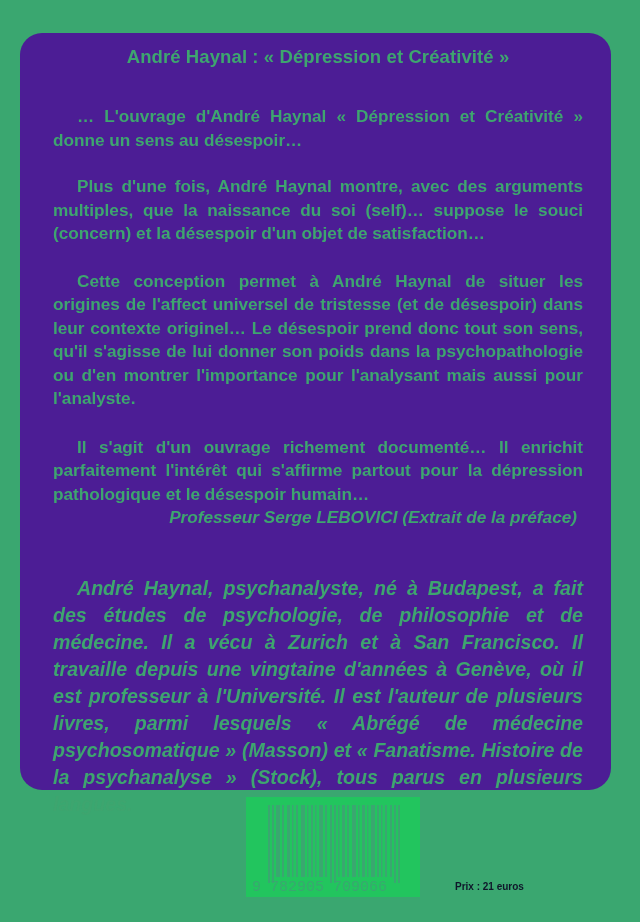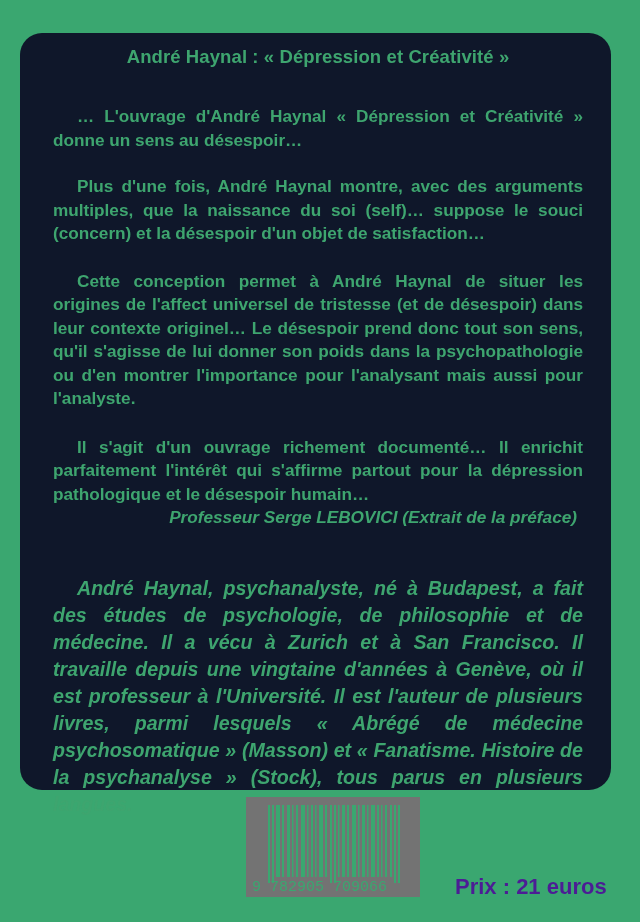--- a/index.html
+++ b/index.html
@@ -7,21 +7,21 @@
       width: 640px; height: 922px;
       background: #3aa770;
       position: relative;
       overflow: hidden;
       font-family: "Liberation Sans", sans-serif;
     }
     .panel {
       position: absolute;
       left: 20px; top: 33px;
       width: 591px; height: 757px;
-      background: #0f172a;
+      background: #4c1d95;
       border-radius: 22px;
       box-sizing: border-box;
       padding: 0 28px 0 33px;
       color: #3ea56f;
       font-weight: bold;
     }
     .title {
       text-align: center;
       font-size: 18.5px;
       margin-top: 12px;
@@ -60,30 +60,30 @@
       left: 20px; top: 854px;
       color: #ffffff;
       font-weight: bold;
       font-size: 16.3px;
       line-height: 22px;
     }
     .barcode {
       position: absolute;
       left: 246px; top: 797px;
       width: 174px; height: 100px;
-      background: #737373;
+      background: #22c55e;
       box-sizing: border-box;
     }
     .barcode svg { display: block; }
     .price {
       position: absolute;
       left: 455px; top: 876px;
-      color: #4c1d95;
+      color: #0f172a;
       font-weight: bold;
-      font-size: 22px;
+      font-size: 10px;
       line-height: 22px;
     }
   </style>
 </head>
 <body>
 
 <div class="panel">
   <div class="title">André Haynal : « Dépression et Créativité »</div>
 
   <p class="para p1">… L'ouvrage d'André Haynal « Dépression et Créativité » donne un sens au désespoir…</p>

